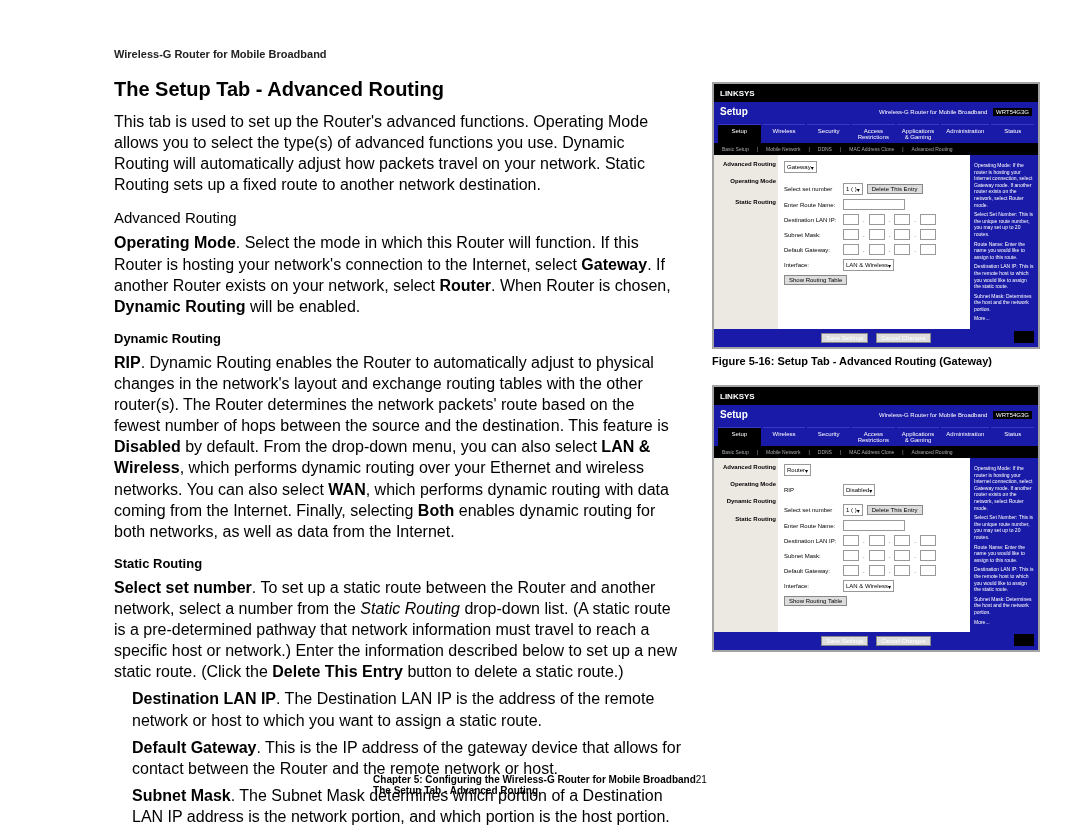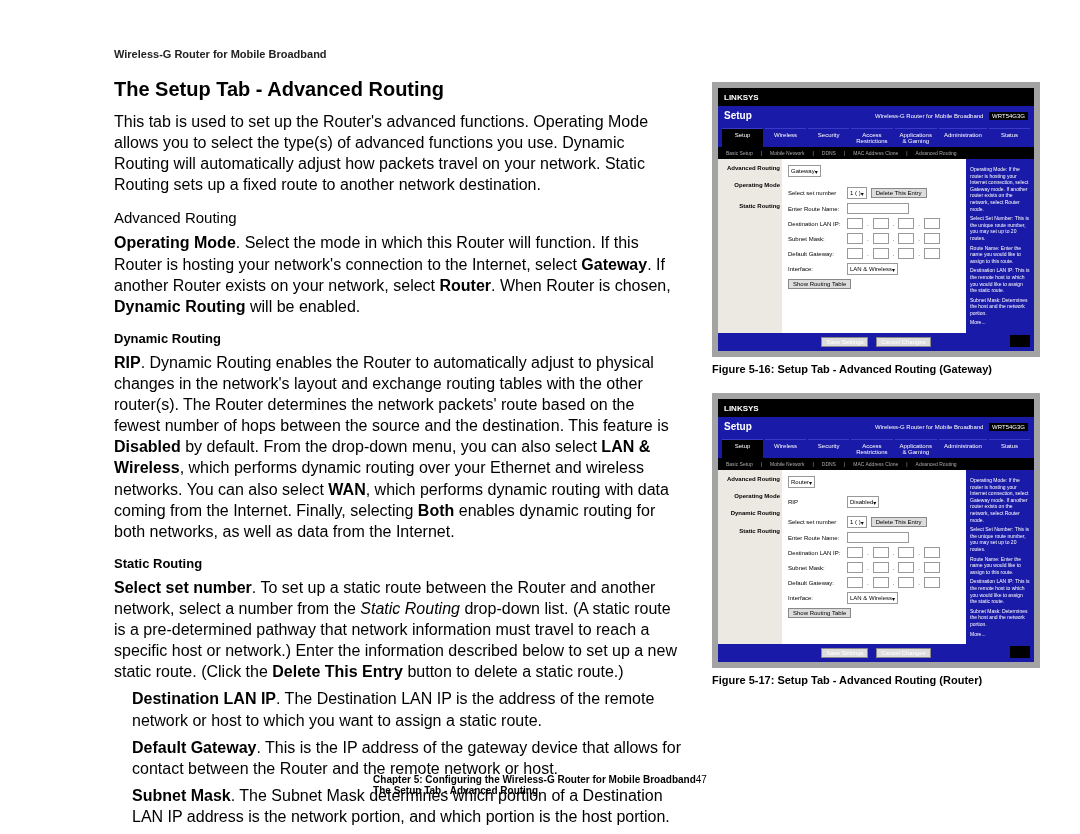--- a/index.html
+++ b/index.html
@@ -57,21 +57,21 @@
   .bold { font-weight: bold; }
   .indented {
     margin-left: 18px;
   }
   .fig-caption {
     font-size: 11px;
     font-weight: bold;
     margin: 6px 0 18px 0;
   }
   .router-shot {
-    border: 6px solid #a3a3a3;
+    border: 2px solid #a3a3a3;
     background: #ece9e2;
     width: 328px;
     font-size: 6px;
     color: #fff;
     box-sizing: border-box;
   }
   .rs-top {
     background: #000;
     height: 18px;
     display: flex;
@@ -383,25 +383,24 @@
             <p>Subnet Mask: Determines the host and the network portion.</p>
             <p>More...</p>
           </div>
         </div>
         <div class="rs-footer" style="position:relative;">
           <span class="rs-btn">Save Settings</span>
           <span class="rs-btn">Cancel Changes</span>
           <div class="rs-cisco"></div>
         </div>
       </div>
-      <div class="fig-caption">Figure 5-17: Setup Tab - Advanced Routing (Router)</div>
 
     </div>
   </div>
 </div>
 
 <div class="page-footer">
   <div class="ftl">
     <span>Chapter 5: Configuring the Wireless-G Router for Mobile Broadband</span>
     <span class="sub">The Setup Tab - Advanced Routing</span>
   </div>
-  <div>47</div>
+  <div>21</div>
 </div>
 
 </body></html>

